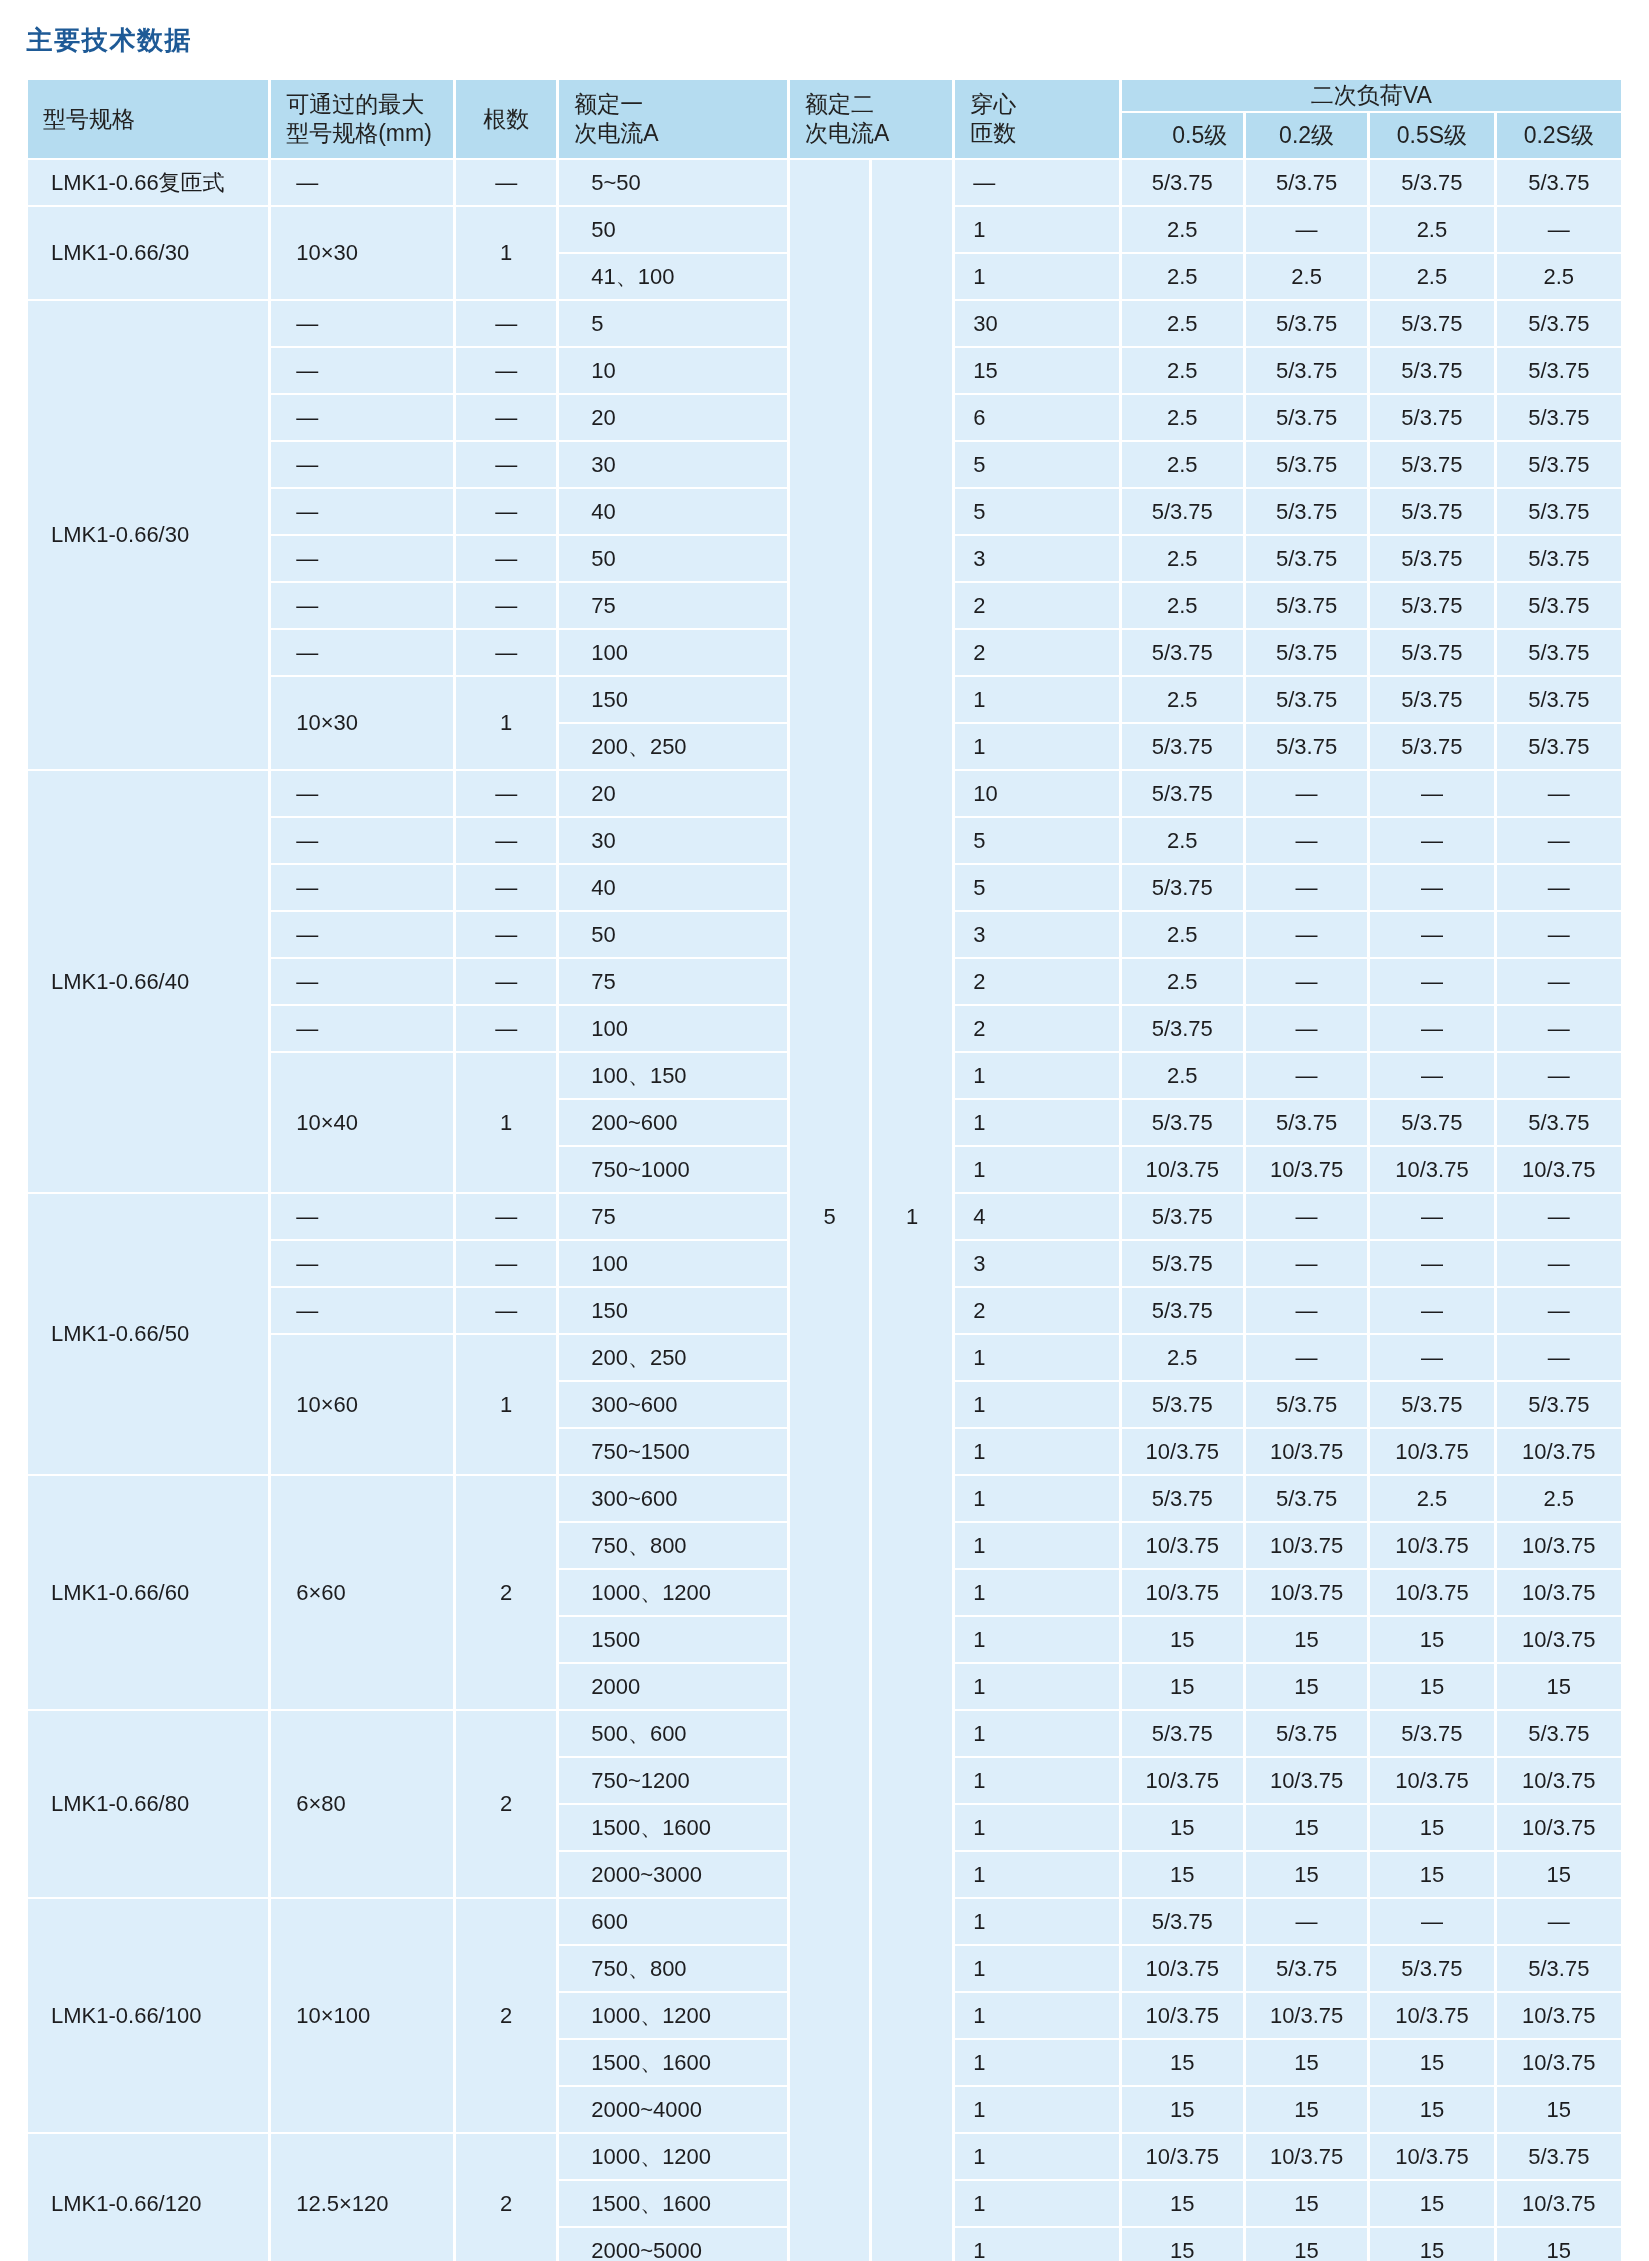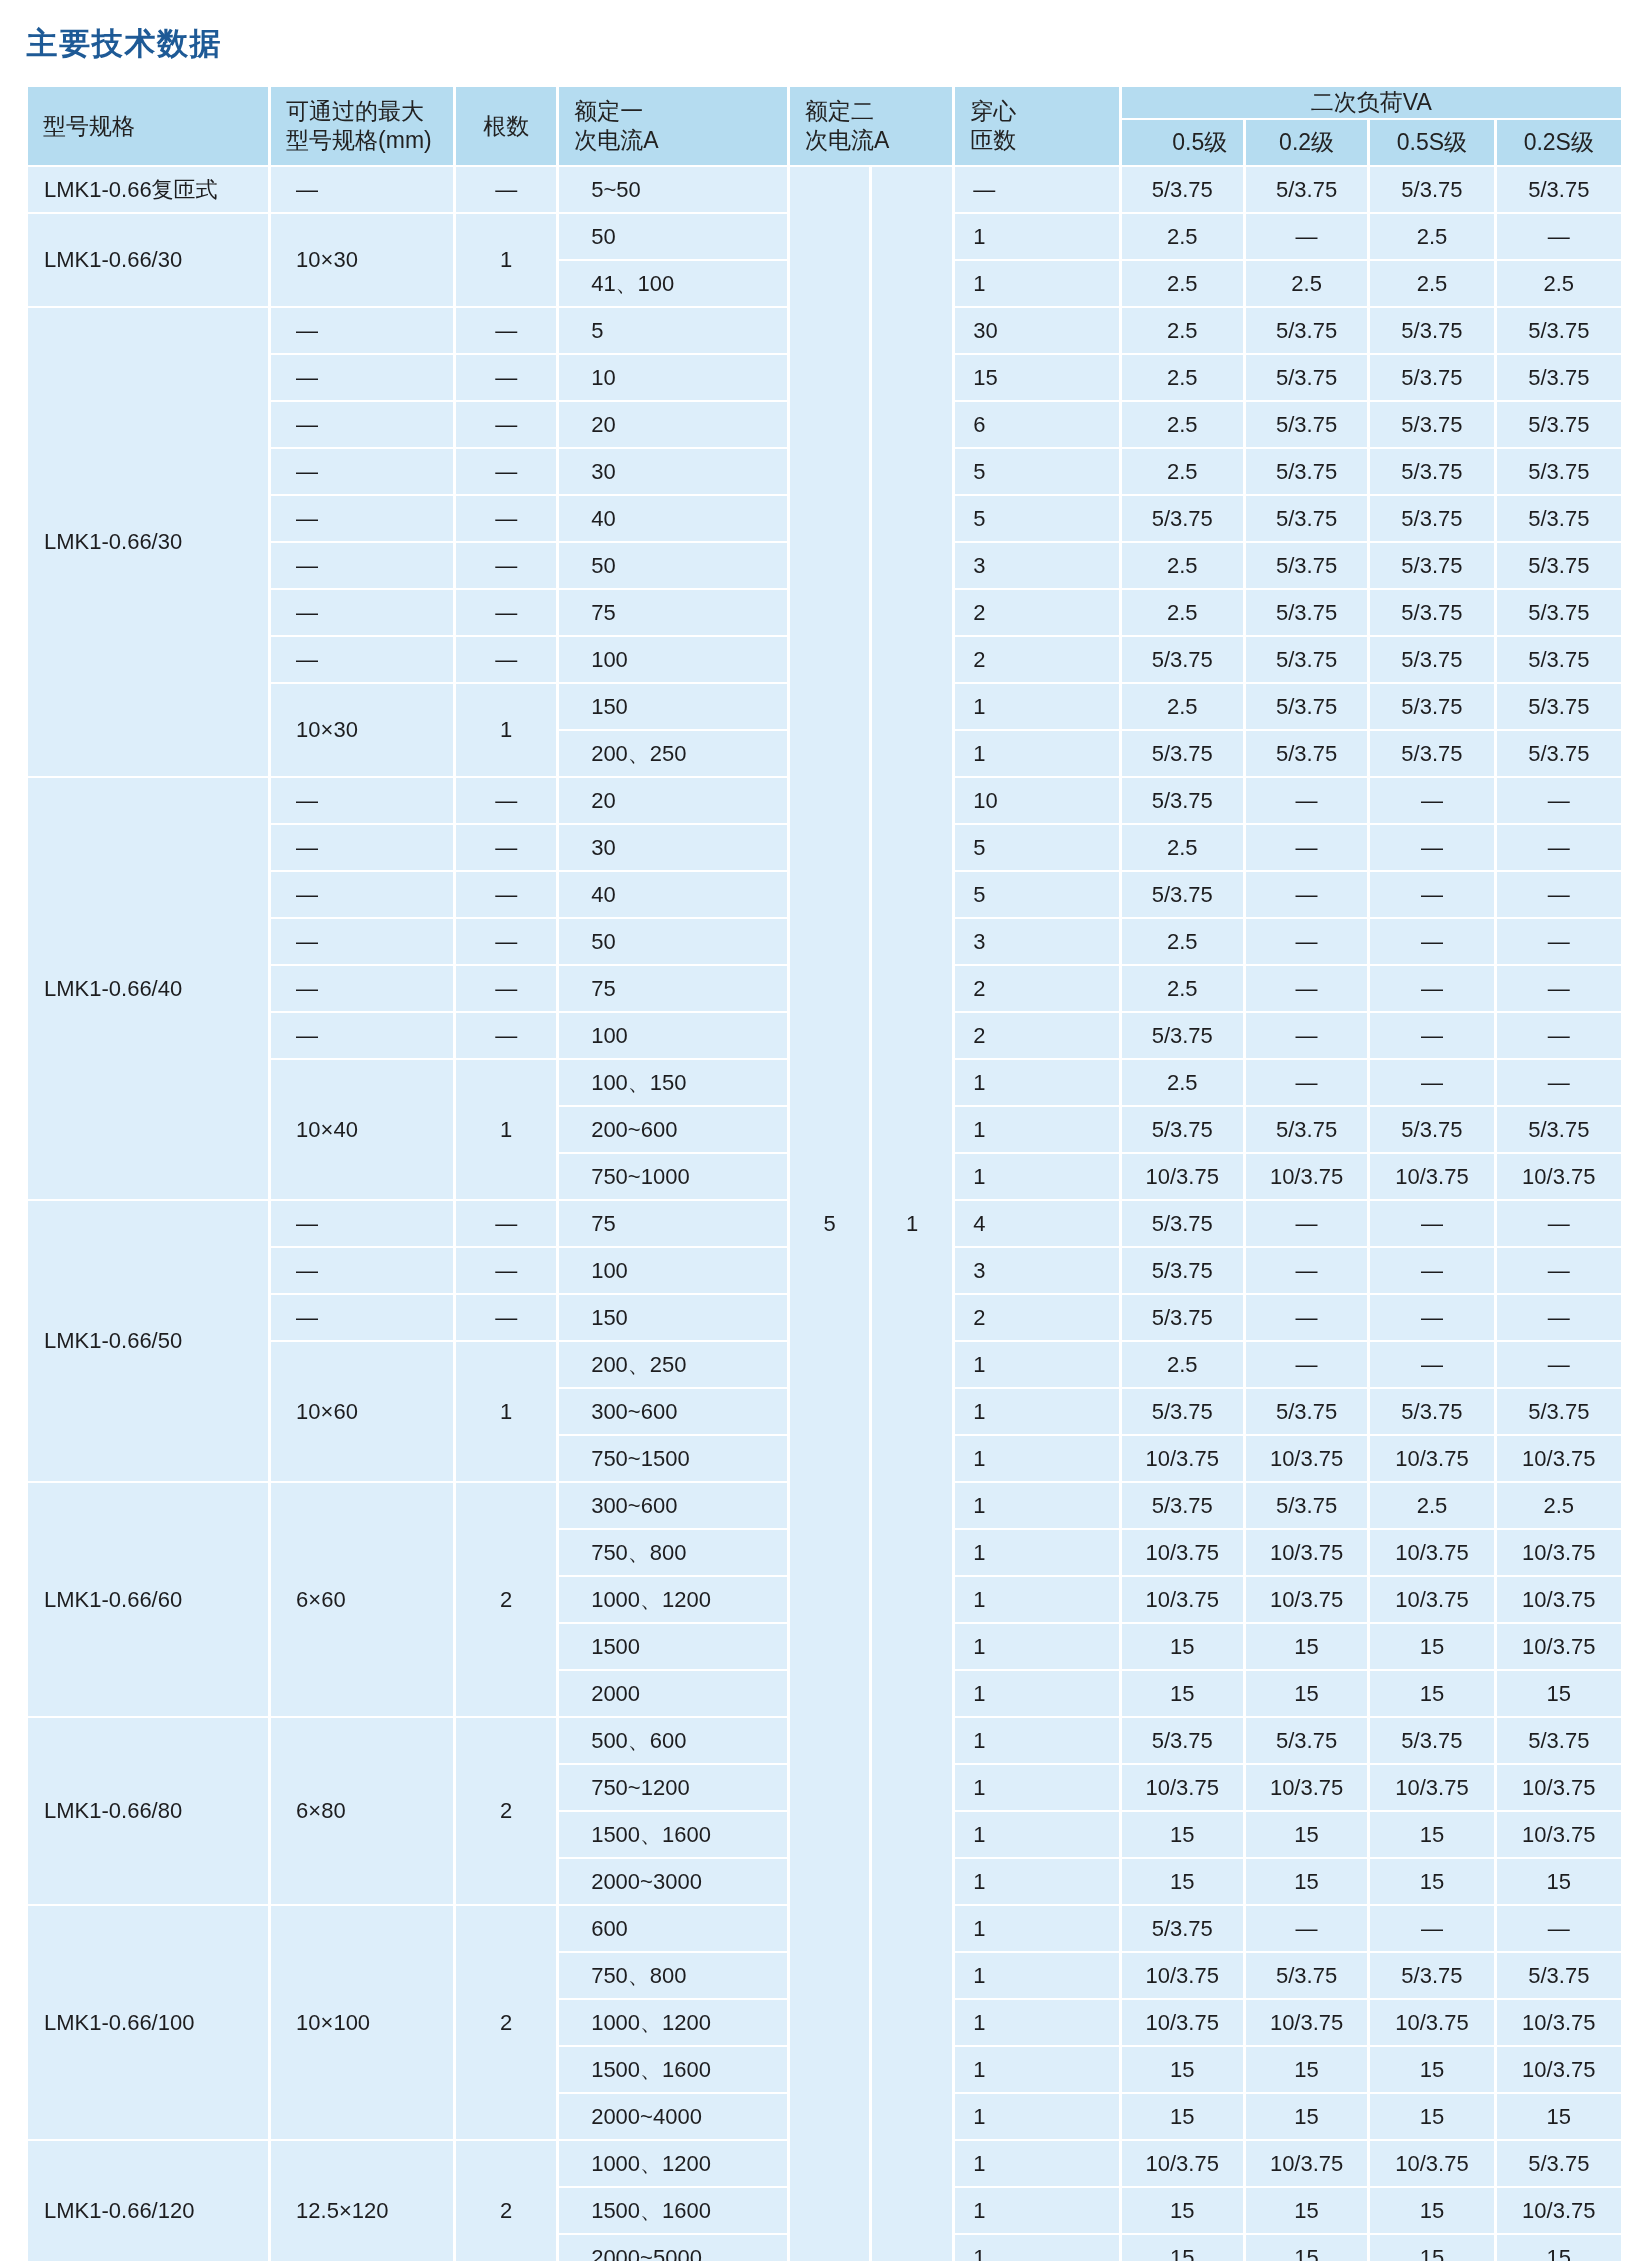--- a/index.html
+++ b/index.html
@@ -1,24 +1,24 @@
 <!DOCTYPE html>
 <html style="font-size:13px"><head>
 <meta charset="utf-8">
 <style>
   html,body{margin:0;padding:0;background:#ffffff;}
   body{width:1649px;height:2261px;font-family:"Liberation Sans","DejaVu Sans",sans-serif;color:#1d1d1f;}
   .page{padding:18px 25px 0 25px;box-sizing:border-box;}
-  .page-title{font-size:31px;font-weight:bold;color:#1e5a96;margin:5px 0 20px 1.6px;letter-spacing:1.6px;}
+  .page-title{font-size:26px;font-weight:bold;color:#1e5a96;margin:5px 0 20px 1.6px;letter-spacing:1.6px;}
   table.tech{border-collapse:separate;border-spacing:3.3px 2.5px;table-layout:fixed;}
   table.tech th{background:#b5dcf0;font-weight:400;font-size:23px;color:#222;white-space:pre-line;line-height:1.25;}
   table.tech td{background:#ddeefa;font-size:22px;height:43px;line-height:1.15;}
   th.left,td.left{text-align:left;}
   th.center,td.center{text-align:center;}
-  .pl-model{padding-left:16px;}
+  .pl-model{padding-left:23px;}
   .pl-bus{padding-left:25px;}
   .pl-pri{padding-left:32px;}
   .pl-turn{padding-left:18px;}
   th.h-tier1{height:59px;}
   th.h-tier2{height:43px;padding-left:36px;}
   th.pad-l{padding-left:15px;}
 </style>
 </head>
 <body>
 

